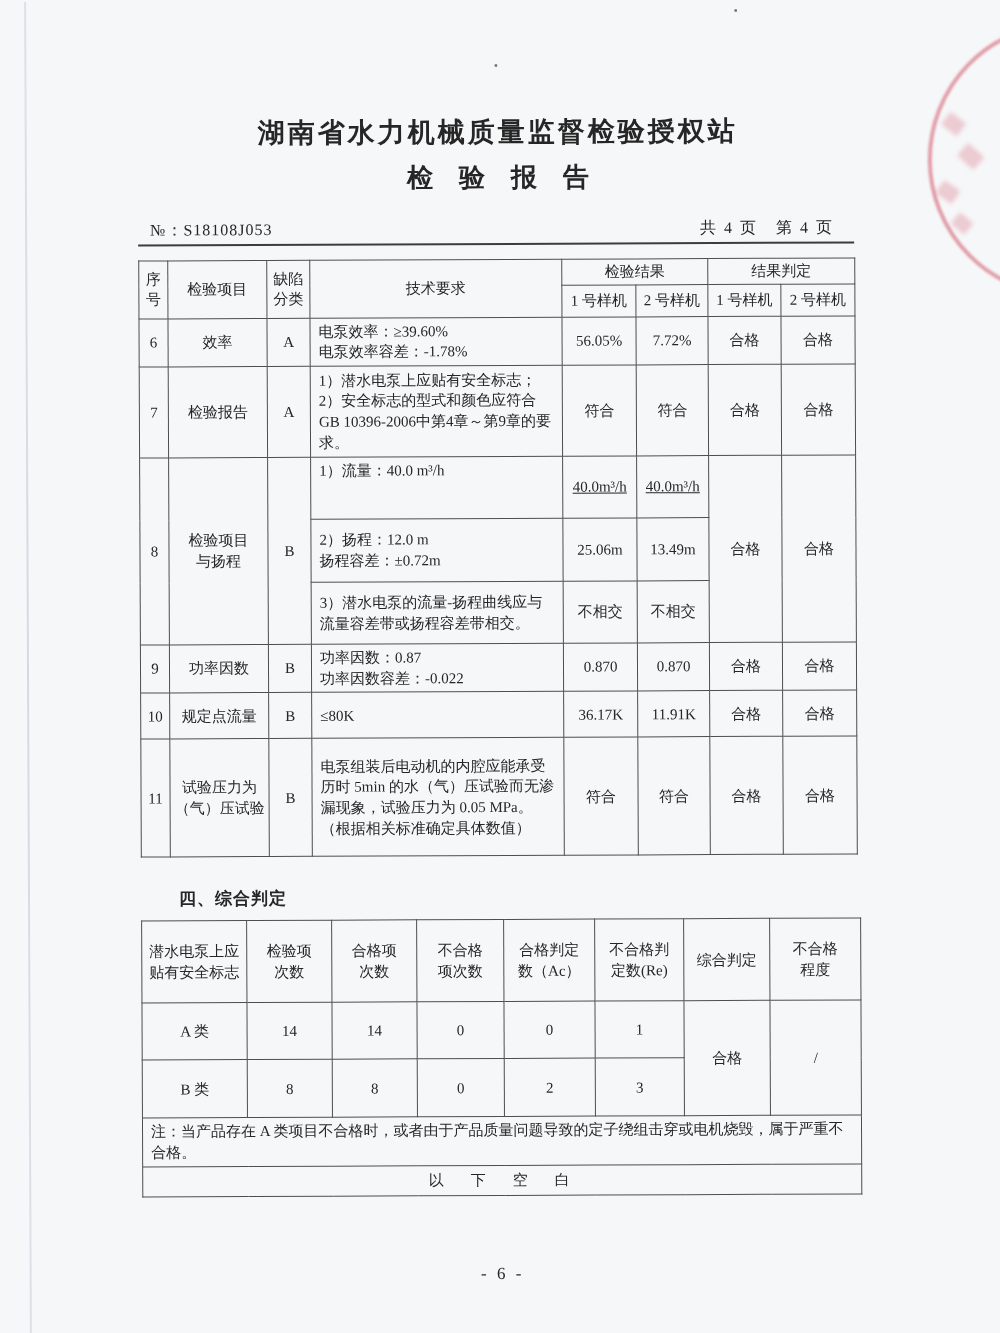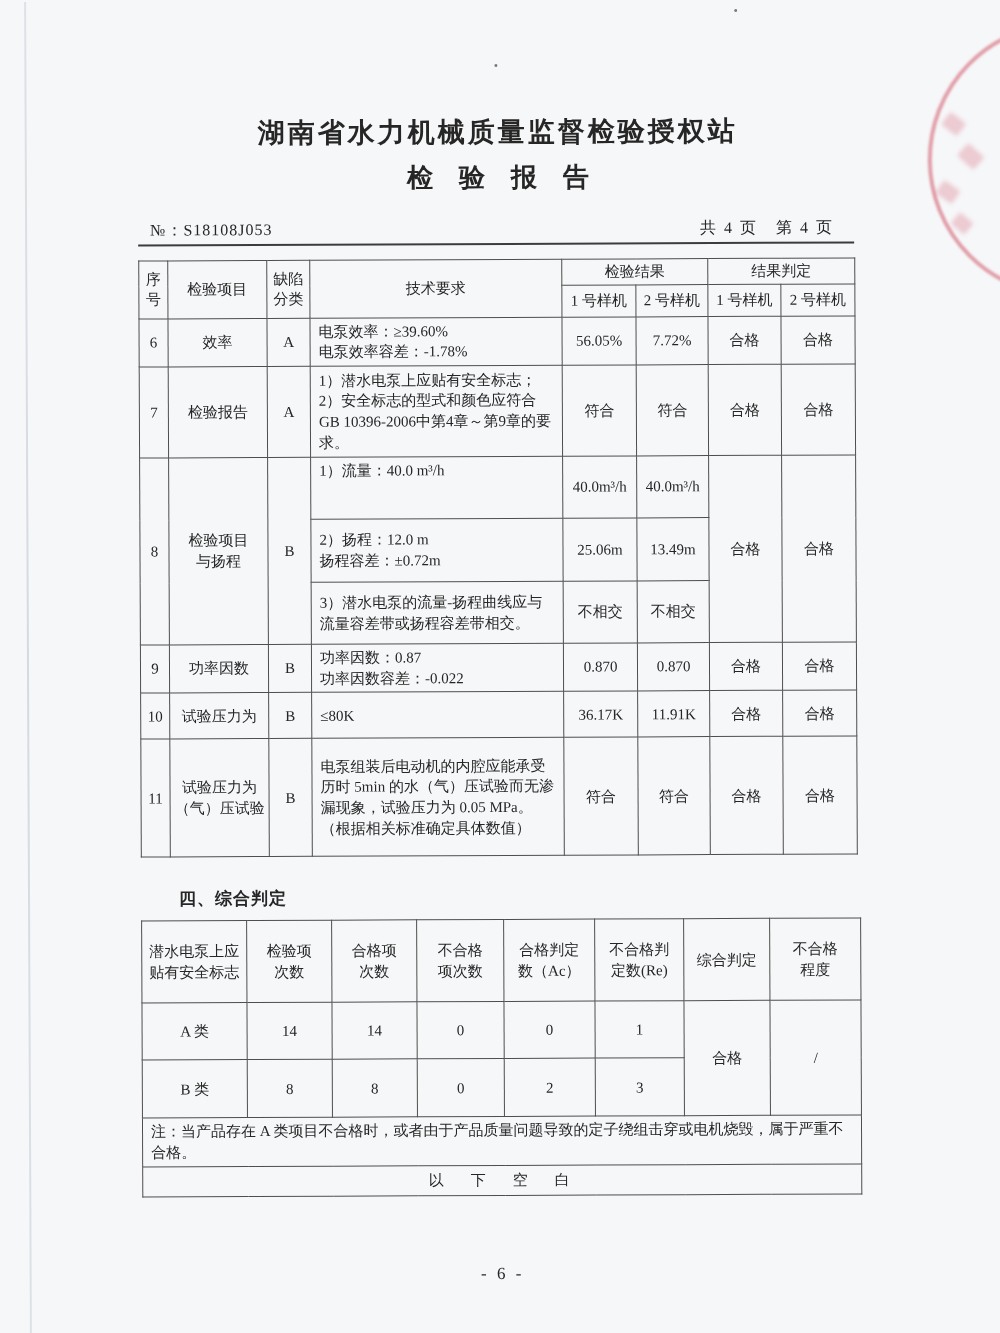--- a/index.html
+++ b/index.html
@@ -27,21 +27,21 @@
   .no-line .report-no{padding-left:12px;letter-spacing:1px;}
   .no-line .page-info{padding-right:20px;letter-spacing:2px;text-align:right;}
 
   table{border-collapse:collapse;table-layout:fixed;font-size:15px;}
   .t1{width:716px;margin:14px 0 0 140px;}
   .t2{width:719px;margin:10px 0 0 140px;}
   td{border:1.6px solid #4e4e4e;text-align:center;vertical-align:middle;
      padding:2px 4px;line-height:1.38;}
   td.left{text-align:left;padding:3px 8px;}
   .pre{white-space:pre-line;}
-  .sup3{white-space:nowrap;}
+  .sup3{white-space:nowrap;text-decoration:underline;}
 
   .sec4-title{margin:30px 0 0 178px;font-size:17px;font-weight:bold;letter-spacing:1px;}
 
   .footer-page{position:absolute;top:1264px;left:0;width:100%;
     text-align:center;font-size:17px;letter-spacing:3px;}
 
   
   .stamp{position:absolute;left:930px;top:24px;width:268px;height:268px;
     border-radius:50%;border:4px solid rgba(206,70,88,.5);filter:blur(1.3px);}
   .stamp-mark{position:absolute;background:rgba(210,78,95,.26);
@@ -153,21 +153,21 @@
         <td class="left pre">功率因数：0.87
 功率因数容差：-0.022</td>
         <td>0.870</td>
         <td>0.870</td>
         <td>合格</td>
         <td>合格</td>
       </tr>
 
       <tr style="height:46px">
         <td>10</td>
-        <td>试验压力为</td>
+        <td>规定点流量</td>
         <td>B</td>
         <td class="left">≤80K</td>
         <td>36.17K</td>
         <td>11.91K</td>
         <td>合格</td>
         <td>合格</td>
       </tr>
 
       <tr style="height:118px">
         <td>11</td>

